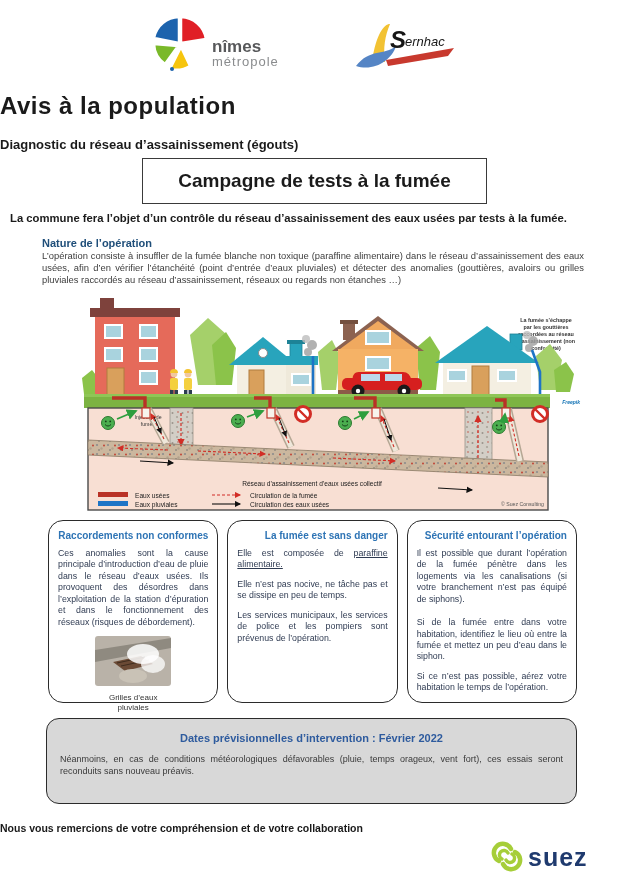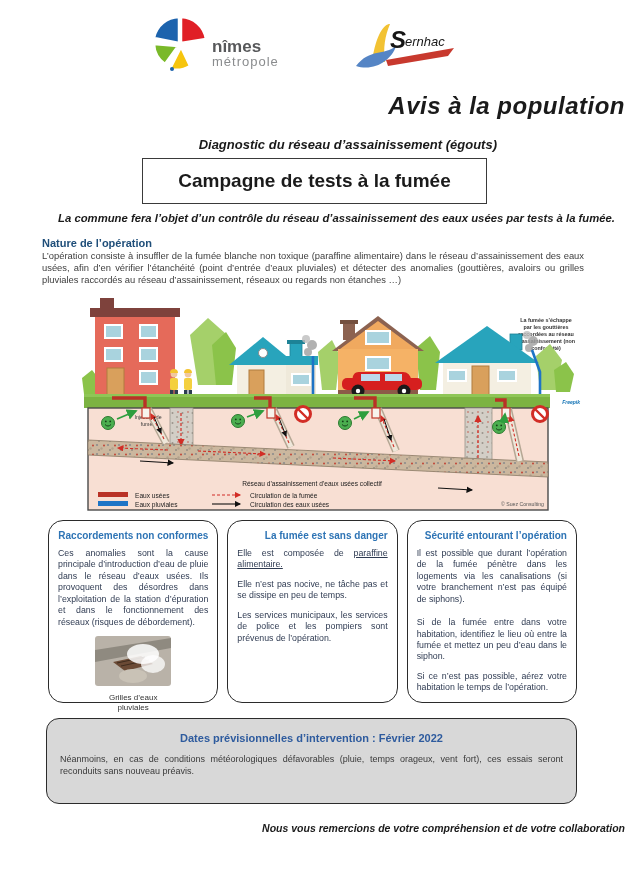--- a/index.html
+++ b/index.html
@@ -1,19 +1,19 @@
 <!DOCTYPE html>
 <html><head>
 <meta charset="utf-8">
 <style>
   html,body{margin:0;padding:0;background:#ffffff;}
   .page{position:relative;width:625px;height:884px;background:#ffffff;overflow:hidden;
         font-family:"Liberation Sans", sans-serif;color:#1a1a1a;}
   .abs{position:absolute;}
-  .center{text-align:right;font-style:italic;}
+  .center{text-align:left;}
   .page-title{top:92px;left:0;width:625px;font-size:24px;font-weight:bold;letter-spacing:.5px;}
   .subtitle{top:137px;left:0;width:497px;font-size:13px;font-weight:bold;}
   .campaign-box{top:158px;left:142px;width:343px;height:44px;border:1.3px solid #3a3a3a;
         display:flex;align-items:center;justify-content:center;font-size:19px;font-weight:bold;}
   .intro{top:212px;left:10px;width:605px;font-size:11.3px;font-weight:bold;}
   .nature-head{top:237px;left:42px;width:540px;font-size:11px;font-weight:bold;color:#1f4e79;}
   .nature-body{top:250px;left:42px;width:542px;font-size:9.4px;line-height:1.25;text-align:justify;color:#3d3d3d;}
   .figure{top:290px;left:40px;width:545px;height:228px;}
   .cards{top:520px;left:48px;width:529px;display:flex;gap:9px;}
   .card{flex:1;height:183px;border:1.6px solid #2b2b2b;border-radius:15px;padding:8px 9px;box-sizing:border-box;background:#fff;}
@@ -377,14 +377,25 @@
     </div>
   </div>
 
   <div class="abs dates-box">
     <div class="dates-title">Dates prévisionnelles d’intervention : Février 2022</div>
     <div class="dates-body">Néanmoins, en cas de conditions météorologiques défavorables (pluie, temps orageux, vent fort), ces essais seront reconduits sans nouveau préavis.</div>
   </div>
 
   <div class="abs closing center">Nous vous remercions de votre compréhension et de votre collaboration</div>
 
+  <div class="abs logo-suez">
+    <svg width="112" height="42" viewBox="0 0 112 42">
+      <g stroke="#a6ce39" fill="none" stroke-linecap="round">
+        <path d="M25,13 a9,9 0 1 0 -12,12" stroke-width="4.5"></path>
+        <path d="M17,28 a9,9 0 1 0 12,-12" stroke-width="4.5"></path>
+        <path d="M22,17 a4.5,4.5 0 1 0 -6,6" stroke-width="3.4"></path>
+        <path d="M20,24 a4.5,4.5 0 1 0 6,-6" stroke-width="3.4"></path>
+      </g>
+      <text x="42" y="30" font-size="25" font-weight="bold" letter-spacing="1" fill="#1f3a6e">suez</text>
+    </svg>
+  </div>
 
 </div>
 
 </body></html>

